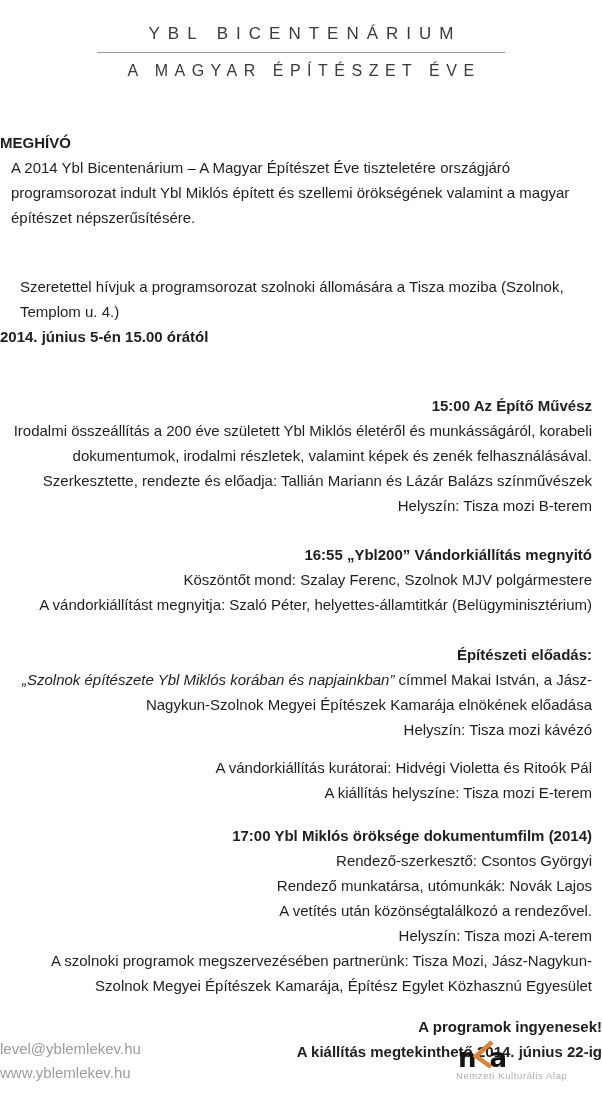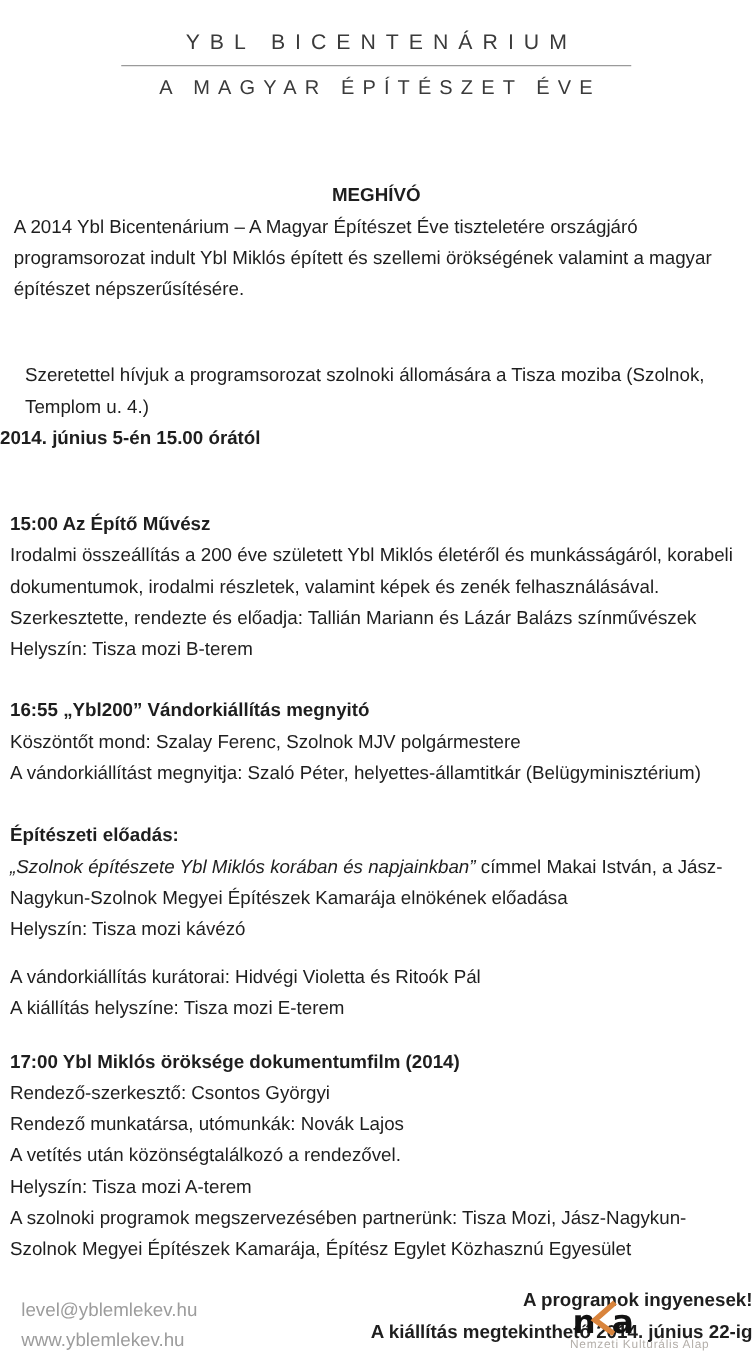--- a/index.html
+++ b/index.html
@@ -31,42 +31,41 @@
     color: #3a3a3a; font-weight: 400;
     padding-left: 6px;
   }
 
   
   .centered { text-align: left; }
   .bold { font-weight: bold; }
   p { margin: 0; font-size: 15px; line-height: 25px; }
 
   .meghivo {
-    margin-top: 64px;
+    margin-top: 50px;
     font-size: 15px; font-weight: bold;
-    text-align: center;
   }
   .intro-paragraph { width: 580px; margin: 0 auto; }
   .invite-paragraph { width: 562px; margin: 44px auto 0 auto; }
   .date-line { margin-top: 0; }
 
   
-  .schedule { margin-top: 44px; padding: 0 10px 0 8px; text-align: left; }
+  .schedule { margin-top: 44px; padding: 0 10px 0 8px; text-align: right; }
   .event-block + .event-block { margin-top: 24px; }
   .lecture-block { margin-top: 25px; }
   .curators-block { margin-top: 13px; }
   .film-block { margin-top: 18px; }
   .quote-italic { font-style: italic; }
 
   
   .closing { margin-top: 16px; text-align: right; font-weight: bold; }
 
   
   .footer-links {
-    position: absolute; left: 17px; bottom: 10px;
+    position: absolute; left: 0; bottom: 10px;
     font-size: 15px; line-height: 24px; color: #9c9c9c;
   }
   .nka-block {
     position: absolute; right: 22px; bottom: 14px;
     width: 124px; text-align: left;
   }
   .nka-logo {
     display: flex; align-items: flex-end;
     height: 30px; padding-left: 2px;
   }

